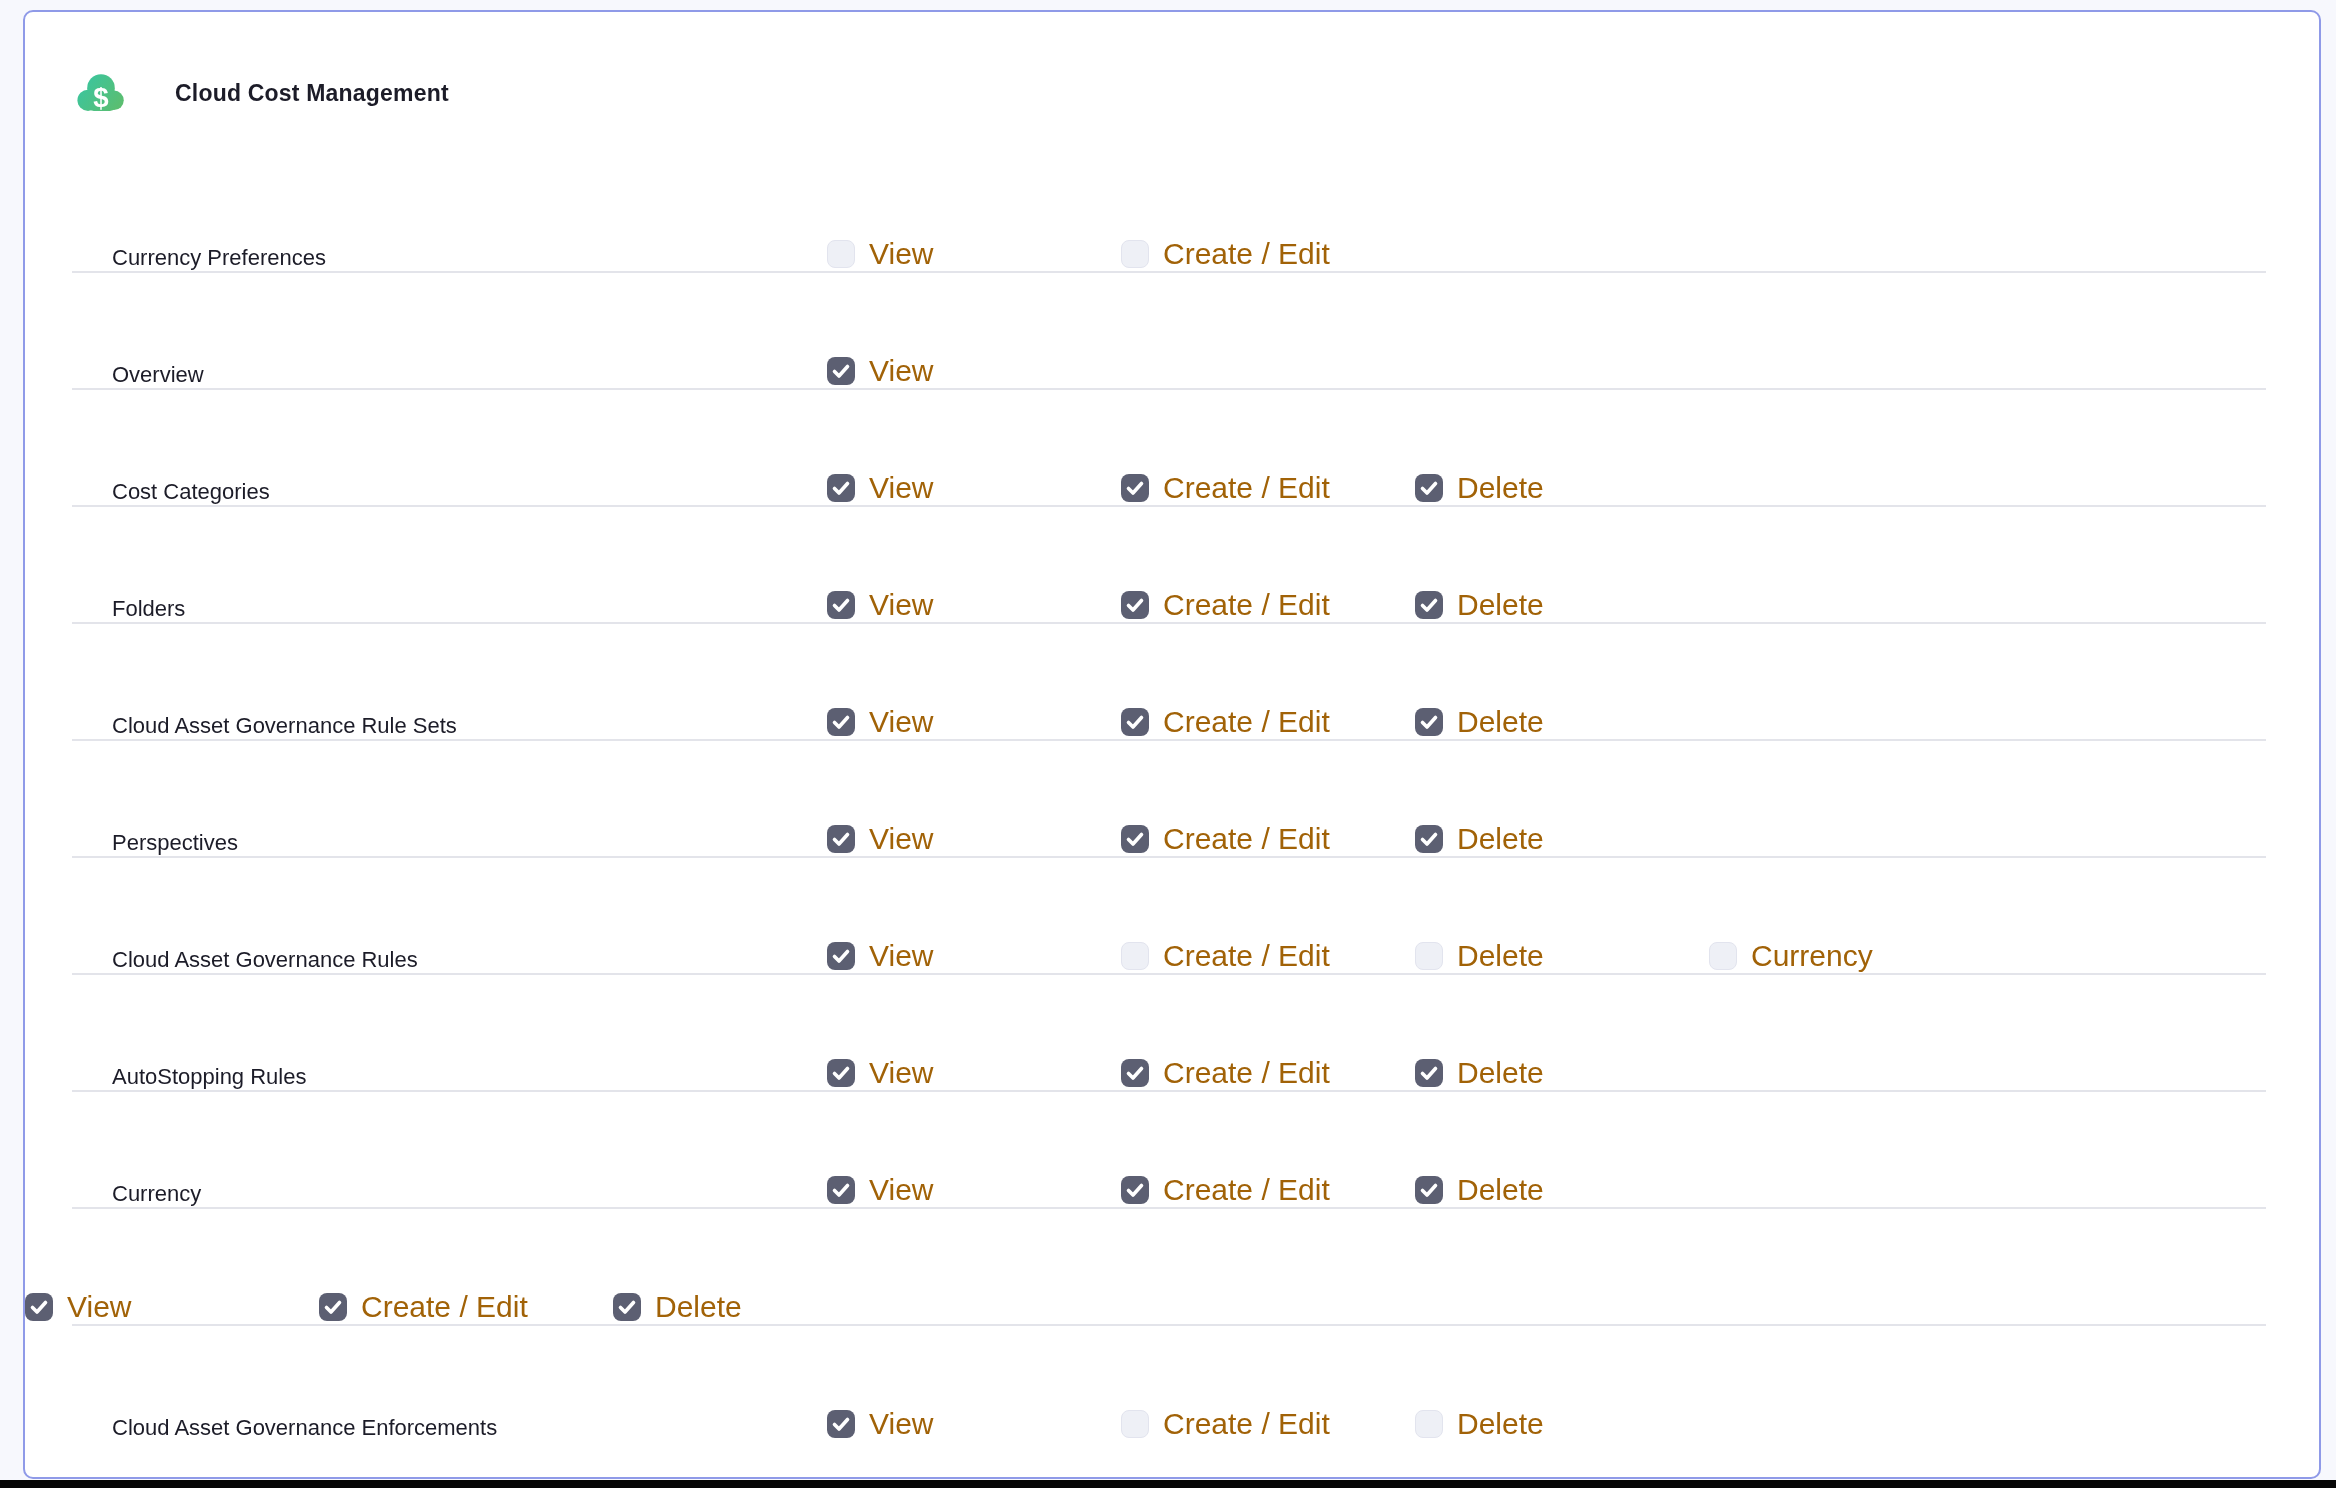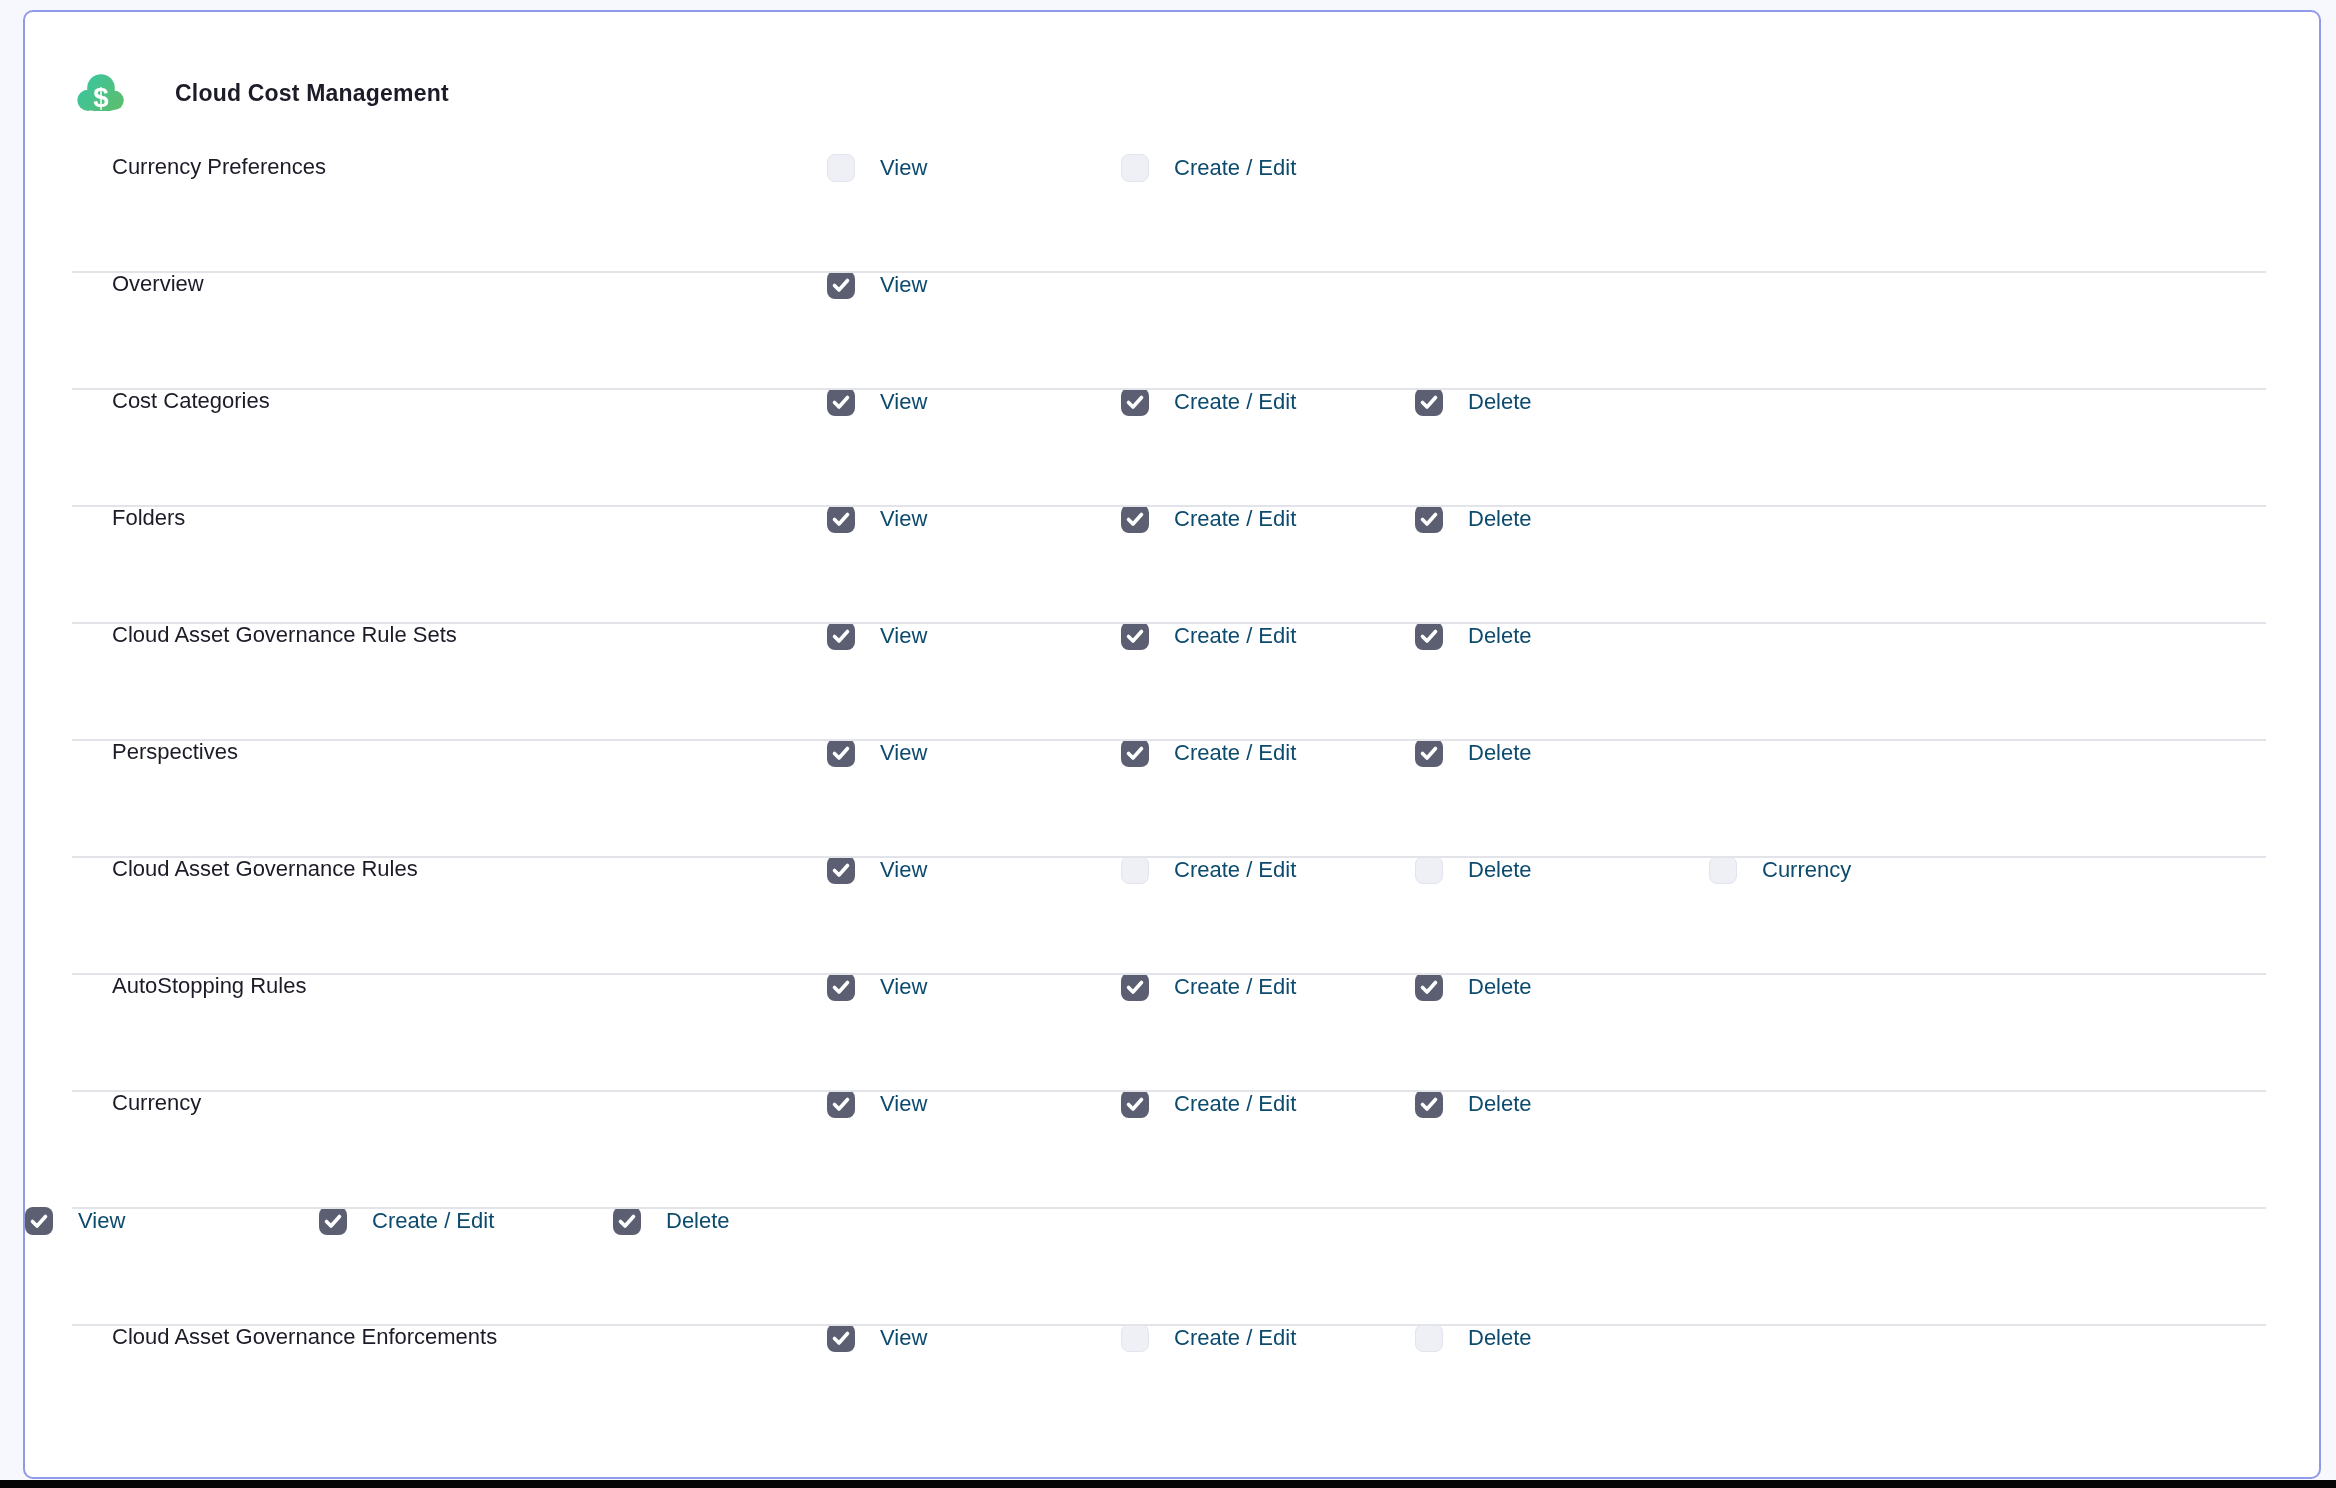--- a/index.html
+++ b/index.html
@@ -42,21 +42,21 @@
     font-weight: 700;
     color: #1c1c28;
     letter-spacing: 0.2px;
   }
   .rows {
     margin-top: 38px;
   }
   .perm-row {
     position: relative;
     display: flex;
-    align-items: flex-start;
+    align-items: flex-end;
     height: 117px;
   }
   .perm-row:not(:first-child)::before {
     content: "";
     position: absolute;
     top: 0;
     left: 47px;
     right: 53px;
     height: 1.5px;
     background: #e3e4ea;
@@ -89,23 +89,23 @@
   .checkbox.checked {
     background: #5c5f72;
     display: flex;
     align-items: center;
     justify-content: center;
   }
   .checkbox.checked svg {
     display: block;
   }
   .perm-label {
-    margin-left: 25px;
-    font-size: 22px;
-    color: #0c4a6e;
+    margin-left: 14px;
+    font-size: 30px;
+    color: #a16207;
   }
   .bottom-bar {
     position: absolute;
     left: 0;
     bottom: 0;
     width: 100%;
     height: 8px;
     background: #060606;
   }
 </style>

